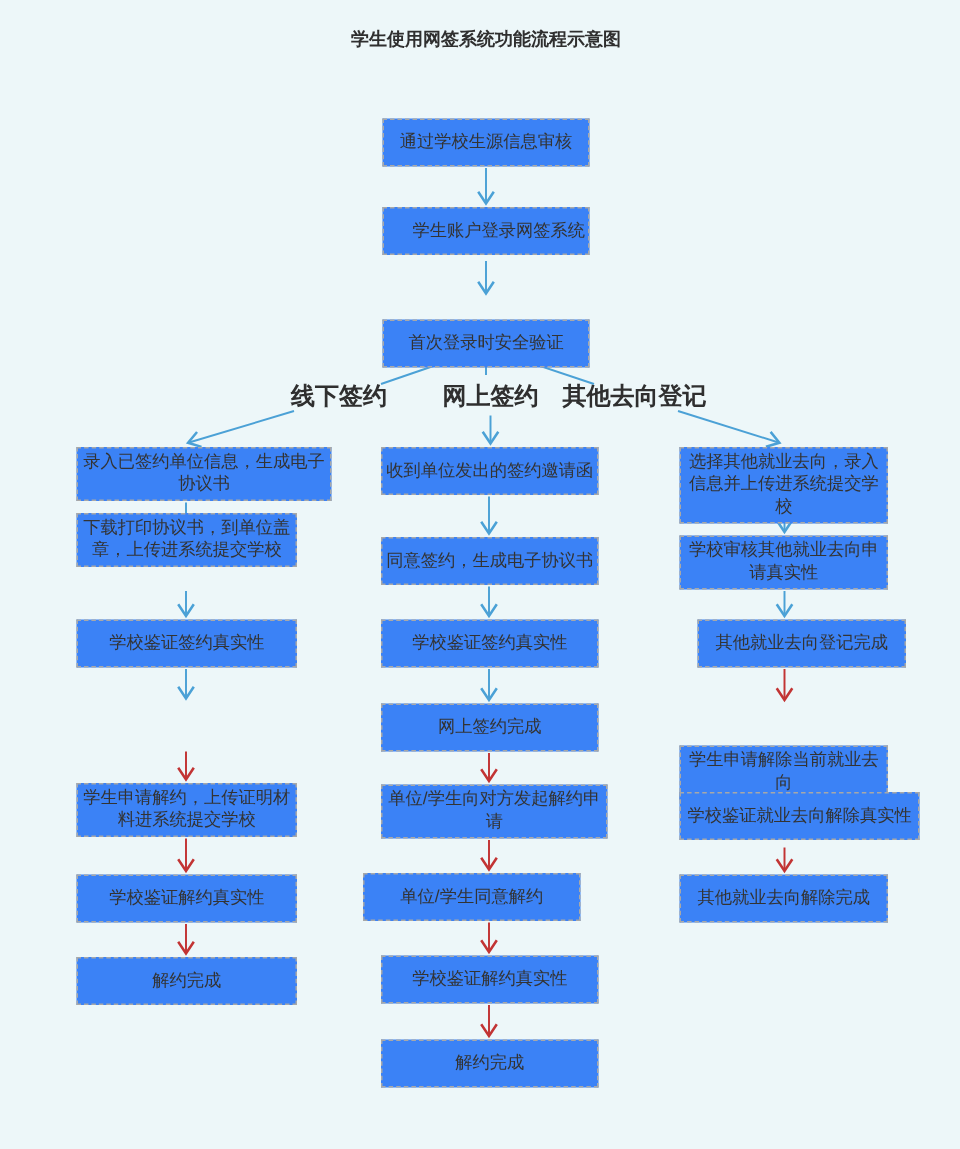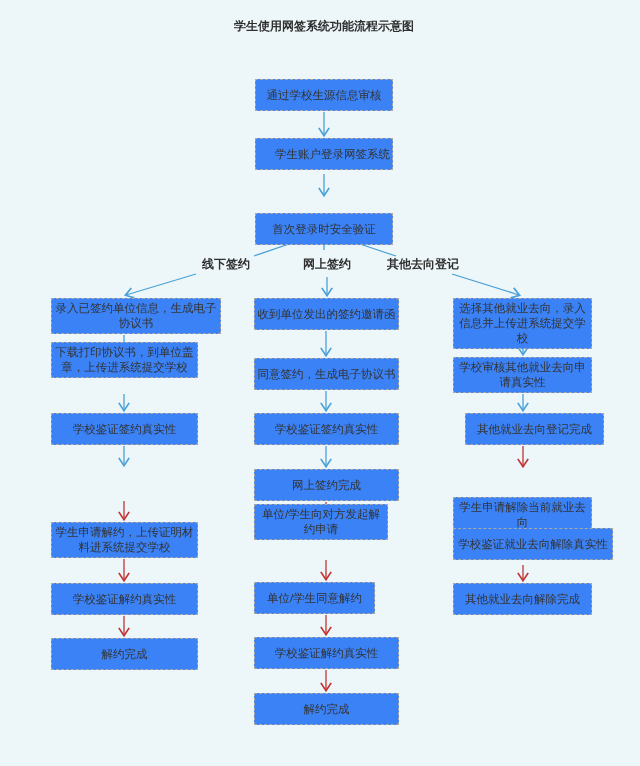--- a/index.html
+++ b/index.html
@@ -22,21 +22,21 @@
     left: 324px; top: 18px;
     transform: translateX(-50%);
     font-size: 12px; font-weight: bold;
     color: #2f2f2f;
     white-space: nowrap;
   }
   .branch-label {
     position: absolute;
     transform: translateX(-50%);
     top: 257px;
-    font-size: 12px; font-weight: bold;
+    font-size: 16px; font-weight: bold;
     color: #2f2f2f;
     line-height: 15px;
     white-space: nowrap;
   }
   .node {
     position: absolute;
     box-sizing: border-box;
     min-height: 32px;
     background: #3b82f6;
     border: 1px dashed #a8a8a8;
@@ -123,22 +123,22 @@
   <div class="node" style="left:51px;top:342px;width:147px;">下载打印协议书，到单位盖章，上传进系统提交学校</div>
   <div class="node" style="left:51px;top:413px;width:147px;">学校鉴证签约真实性</div>
   <div class="node" style="left:51px;top:522px;width:147px;">学生申请解约，上传证明材料进系统提交学校</div>
   <div class="node" style="left:51px;top:583px;width:147px;">学校鉴证解约真实性</div>
   <div class="node" style="left:51px;top:638px;width:147px;">解约完成</div>
 
   <div class="node" style="left:254px;top:298px;width:145px;">收到单位发出的签约邀请函</div>
   <div class="node" style="left:254px;top:358px;width:145px;">同意签约，生成电子协议书</div>
   <div class="node" style="left:254px;top:413px;width:145px;">学校鉴证签约真实性</div>
   <div class="node" style="left:254px;top:469px;width:145px;">网上签约完成</div>
-  <div class="node" style="left:254px;top:504px;width:134px;">单位/学生向对方发起解约申请</div>
-  <div class="node" style="left:254px;top:582px;width:121px;">单位/学生同意解约</div>
+  <div class="node" style="left:254px;top:523px;width:151px;">单位/学生向对方发起解约申请</div>
+  <div class="node" style="left:242px;top:582px;width:145px;">单位/学生同意解约</div>
   <div class="node" style="left:254px;top:637px;width:145px;">学校鉴证解约真实性</div>
   <div class="node" style="left:254px;top:693px;width:145px;">解约完成</div>
 
   <div class="node" style="left:453px;top:298px;width:139px;">选择其他就业去向，录入信息并上传进系统提交学校</div>
   <div class="node" style="left:453px;top:357px;width:139px;">学校审核其他就业去向申请真实性</div>
   <div class="node" style="left:453px;top:413px;width:139px;margin-left:12px;">其他就业去向登记完成</div>
   <div class="node" style="left:453px;top:469px;width:139px;margin-top:28px;">学生申请解除当前就业去向</div>
   <div class="node" style="left:453px;top:528px;width:160px;">学校鉴证就业去向解除真实性</div>
   <div class="node" style="left:453px;top:583px;width:139px;">其他就业去向解除完成</div>
 

